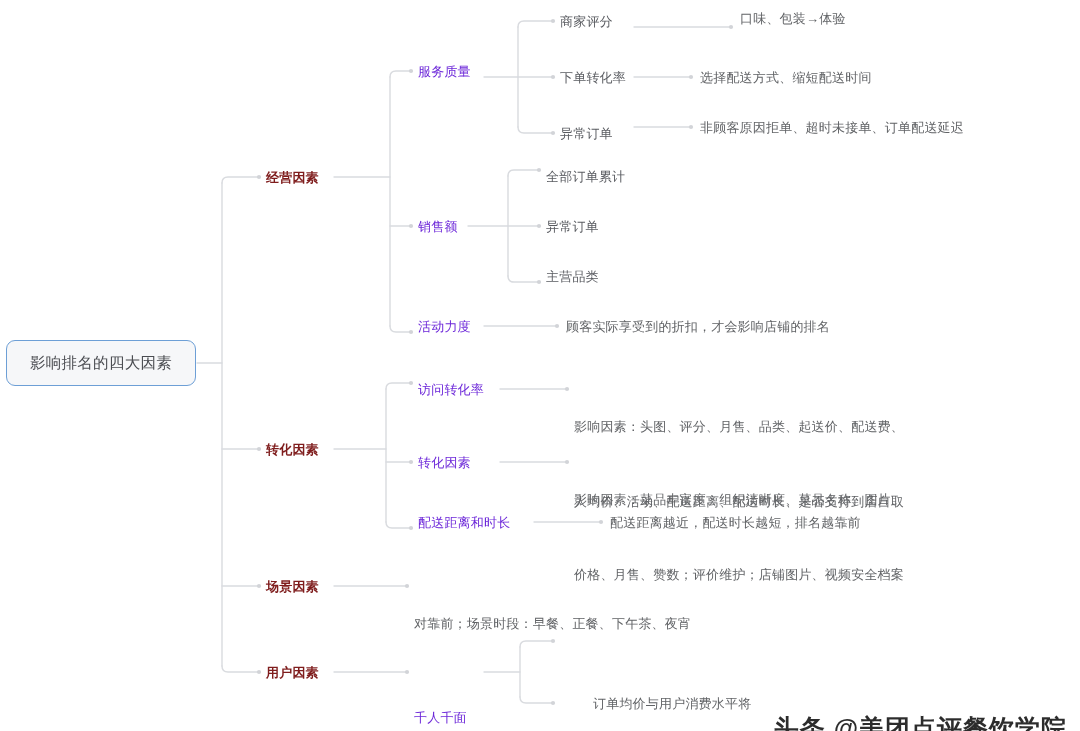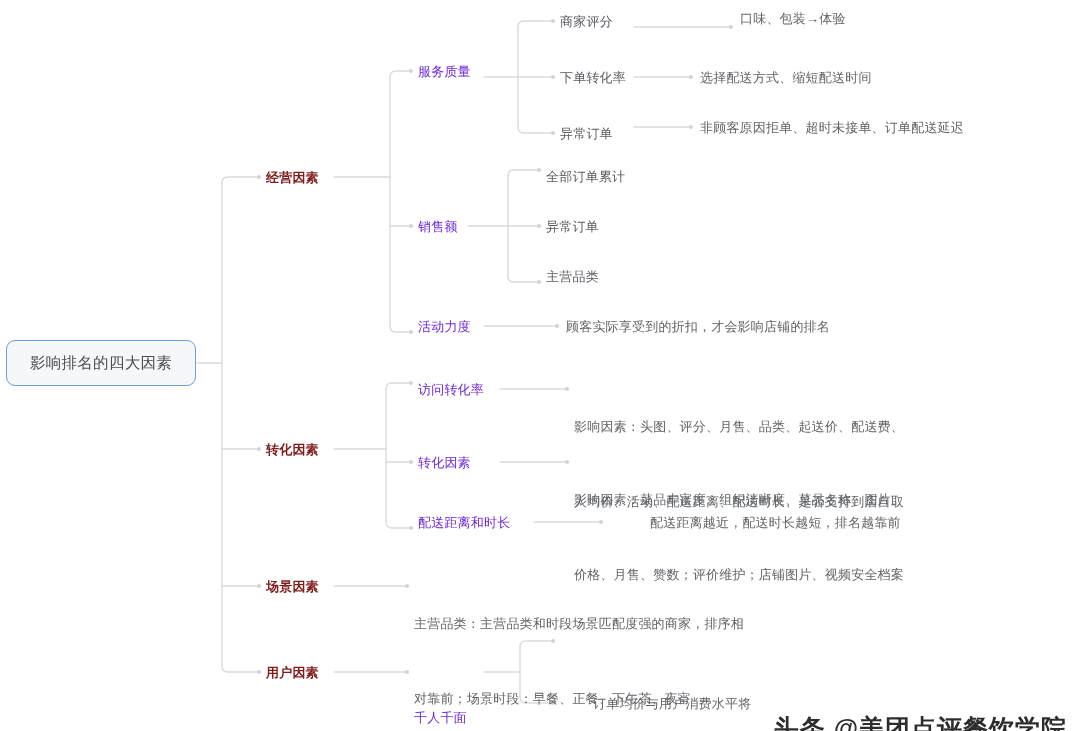--- a/index.html
+++ b/index.html
@@ -193,24 +193,23 @@
   <div class="node lvl2" style="left:418px; top:510px;">配送距离和时长</div>
 
   <div class="node leaf" style="left:574px; top:364px;">
     <div>影响因素：头图、评分、月售、品类、起送价、配送费、</div>
     <div>人均价、活动、配送距离、配送时长、是否支持到店自取</div>
   </div>
   <div class="node leaf" style="left:574px; top:437px;">
     <div>影响因素：菜品丰富度、组织清晰度、菜品名称、图片、</div>
     <div>价格、月售、赞数；评价维护；店铺图片、视频安全档案</div>
   </div>
-  <div class="node leaf" style="left:610px; top:510px;margin-left:40px;">配送距离越近，配送时长越短，排名越靠前</div>
+  <div class="node leaf" style="left:610px; top:510px;">配送距离越近，配送时长越短，排名越靠前</div>
 
   <div class="node leaf" style="left:414px; top:561px;">
-    <div>主营品类：主营品类和时段场景匹配度强的商家，排序相</div>
     <div>对靠前；场景时段：早餐、正餐、下午茶、夜宵</div>
   </div>
 
   <div class="node lvl2" style="left:414px; top:660px;margin-top:45px;">千人千面</div>
   <div class="node leaf" style="left:560px; top:691px;margin-left:33px;">订单均价与用户消费水平将</div>
 
   <div class="watermark">
     <span>头条 @美团点评餐饮学院</span>
   </div>
 

